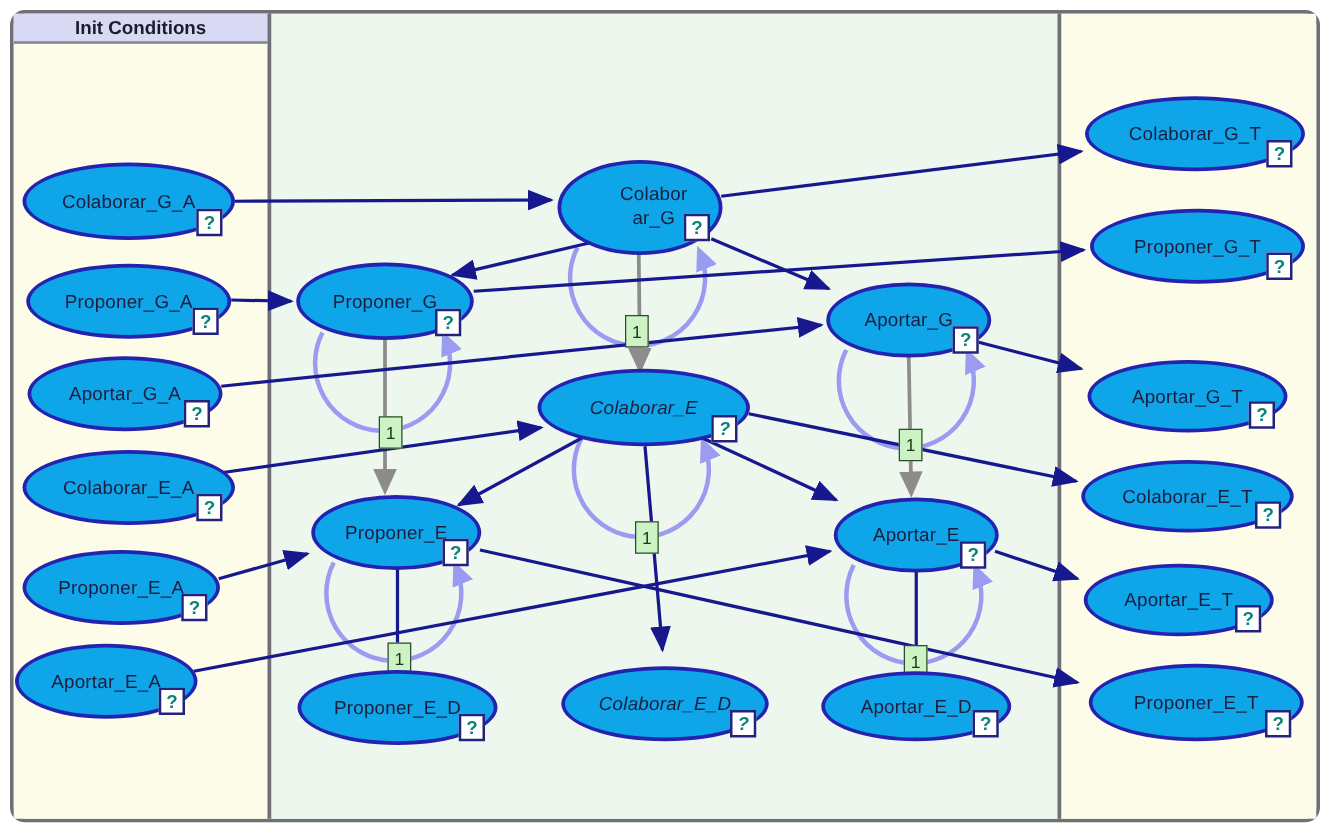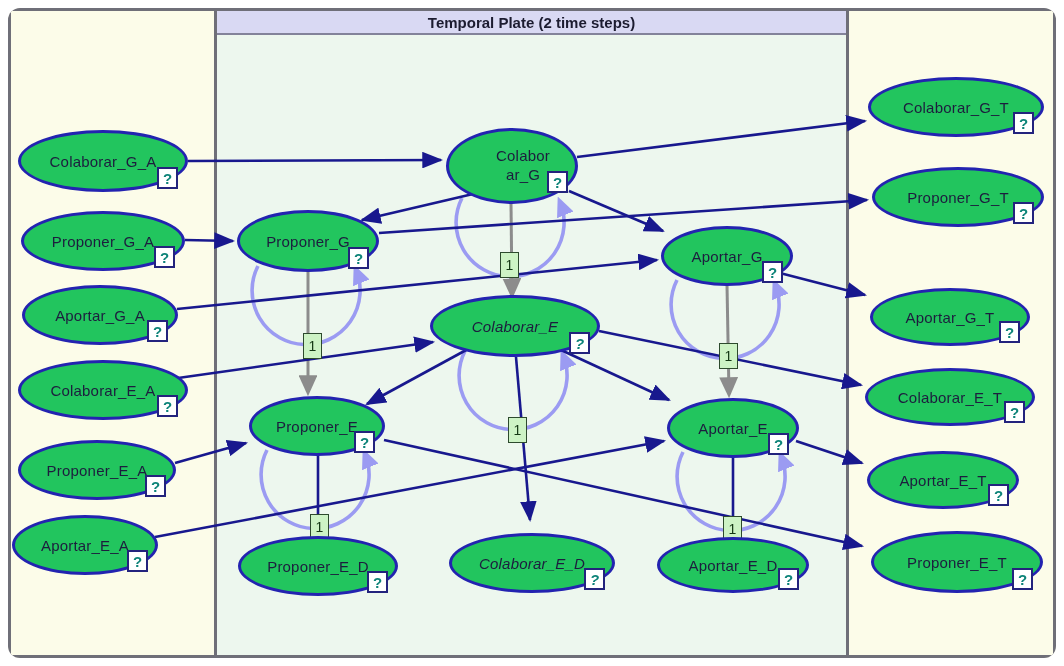--- a/index.html
+++ b/index.html
@@ -15,42 +15,42 @@
          display:flex;align-items:center;justify-content:center;font-weight:bold;font-size:15px;color:#1c1c30;box-sizing:border-box;}
   .hc-init{left:3px;width:203px;}
   .hc-temporal{left:209px;width:629px;}
   .hc-term{left:841px;width:204px;}
   .vdiv{position:absolute;top:3px;height:644px;width:3px;background:#6f6f78;}
   .vd1{left:206px;} .vd2{left:838px;}
   .edges{position:absolute;left:0;top:0;pointer-events:none;}
   .e{stroke:#18188e;stroke-width:2.6;fill:none;}
   .g{stroke:#8c8c8c;stroke-width:3;fill:none;}
   .p{stroke:#9b9bf2;stroke-width:3.6;fill:none;}
-  .node{position:absolute;background:#22c55e;border:3px solid #2323b0;border-radius:50%;
+  .node{position:absolute;background:#0ea5e9;border:3px solid #2323b0;border-radius:50%;
         display:flex;align-items:center;justify-content:center;box-sizing:border-box;}
   .nlabel{font-size:15px;color:#1d1d3e;white-space:nowrap;letter-spacing:0.2px;}
   .nlabel-wrap{white-space:normal;width:59px;overflow-wrap:anywhere;text-align:center;line-height:1.25;margin-left:22px;}
   .qbadge{position:absolute;width:21px;height:22px;background:#ffffff;border:2px solid #23237d;box-sizing:border-box;
           display:flex;align-items:center;justify-content:center;font-weight:bold;font-size:15px;color:#0c8378;
           left:calc(100% - 28px);top:calc(100% - 22px);}
   .q-high{top:40px;}
   .b1{position:absolute;width:19px;height:26px;background:#cdf3c5;border:1px solid #2d4a2d;box-sizing:border-box;
       color:#143814;font-size:14px;display:flex;align-items:center;justify-content:center;}
 </style>
 </head>
 <body>
 
 <div class="stage">
 
   <div class="frame">
     <div class="panel panel-init"></div>
     <div class="panel panel-temporal"></div>
     <div class="panel panel-term"></div>
-    <div class="hcell hc-temporal">
-      <span>Temporal Plate (2 time steps)</span>
+    <div class="hcell hc-init">
+      <span>Init Conditions</span>
     </div>
     <div class="vdiv vd1"></div>
     <div class="vdiv vd2"></div>
   </div>
 
   <svg class="edges" width="1064" height="666" viewBox="0 0 1064 666">
     <defs>
       <marker id="mn" viewBox="0 0 10 8" refX="9" refY="4" markerWidth="8" markerHeight="6.4" orient="auto">
         <path d="M0,0 L10,4 L0,8 Z" fill="#18188e"></path>
       </marker>

